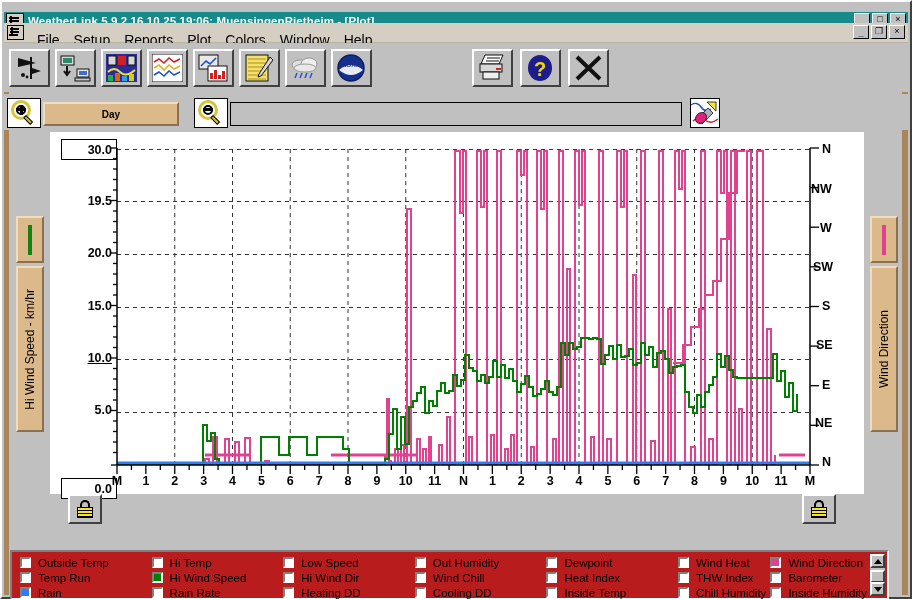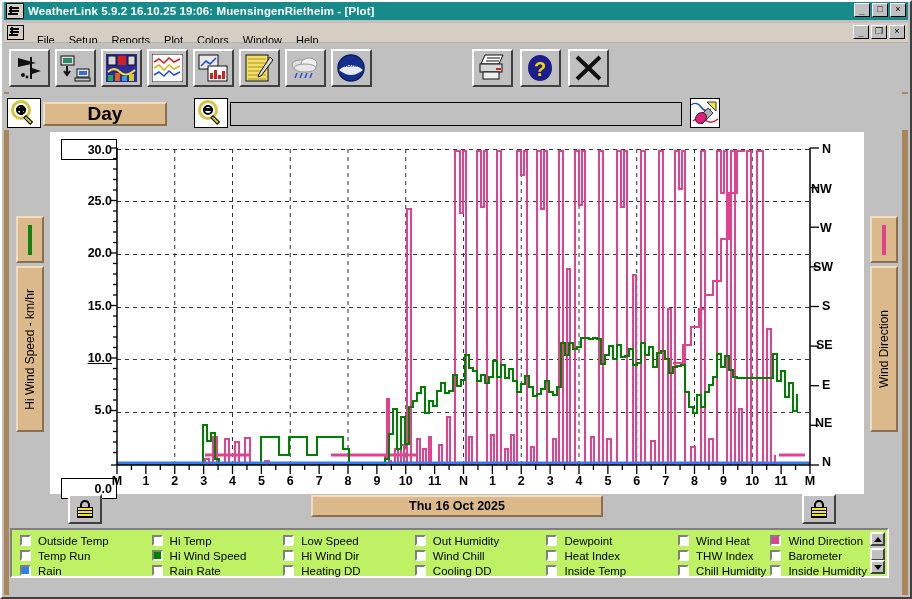--- a/index.html
+++ b/index.html
@@ -14,21 +14,21 @@
     position:relative;width:912px;height:599px;
     background:#c0c0c0;
     box-sizing:border-box;
     border:2px solid #c0c0c0;
     border-top-color:#ffffff;border-left-color:#ffffff;
     border-right-color:#404040;border-bottom-color:#404040;
   }
 
   
   #titlebar{
-    position:absolute;left:2px;top:0;width:904px;height:18px;
+    position:absolute;left:2px;top:10px;width:904px;height:18px;
     background:#178a8a;
     display:flex;align-items:center;
   }
   #titlebar .tb-icon{
     width:16px;height:14px;margin-left:2px;margin-right:4px;
     background:#d5cfc3;border:1px solid #000;
     position:relative;flex:none;
   }
   #titlebar .tb-icon:before{
     content:"";position:absolute;left:2px;top:3px;width:10px;height:2px;background:#000;
@@ -65,21 +65,21 @@
     background:#d5cfc3;border:1px solid #000;position:relative;flex:none;
   }
   #menubar .mdi-icon:before{
     content:"";position:absolute;left:2px;top:2px;width:9px;height:2px;background:#000;
     box-shadow:0 3px 0 0 #000, -1px 6px 0 0 #000;
   }
   #menubar .mdi-icon:after{
     content:"";position:absolute;left:3px;top:1px;width:2px;height:9px;background:#000;
   }
   .menu-item{
-    padding:1px 7px;color:#000;font-size:11px;cursor:default;white-space:nowrap;margin-top:15px;
+    padding:1px 7px;color:#000;font-size:14px;cursor:default;white-space:nowrap;margin-top:15px;
   }
   .menu-item .u{text-decoration:underline;}
   .mdi-winbtns{position:absolute;right:3px;top:2px;display:flex;gap:2px;}
 
   
   #toolbar{
     position:absolute;left:2px;top:41px;width:904px;height:49px;
     background:#c0c0c0;
     display:flex;align-items:center;
   }
@@ -116,27 +116,27 @@
   }
   .mag .sign{
     position:absolute;left:5px;top:8px;width:10px;height:3px;background:#000;
   }
   .mag .sign.v{left:8.5px;top:4.5px;width:3px;height:10px;}
   .mag .handle{
     position:absolute;left:15px;top:15px;width:10px;height:4px;background:#d8c43c;
     border:1px solid #000;transform:rotate(45deg);transform-origin:0 0;box-sizing:border-box;
   }
   #zoom-label{
-    position:absolute;left:41px;top:100px;width:124px;height:24px;
+    position:absolute;left:41px;top:100px;width:136px;height:24px;
     background:#dcb98b;box-sizing:border-box;
     border:2px solid #dcb98b;
     border-top-color:#f0dcc0;border-left-color:#f0dcc0;
     border-right-color:#8a7050;border-bottom-color:#8a7050;
     display:flex;align-items:center;justify-content:center;
-    font-weight:bold;font-size:19px;color:#000;
+    font-weight:bold;font-size:10px;color:#000;
   }
   #zoom-range{
     position:absolute;left:228px;top:100px;width:452px;height:24px;
     background:#c0c0c0;box-sizing:border-box;
     border:1px solid #000;
   }
   #palette-btn{
     position:absolute;left:688px;top:96px;width:30px;height:30px;
     background:#ffffff;box-sizing:border-box;border:1px solid #000;
     overflow:hidden;
@@ -217,22 +217,22 @@
     background:#dcb98b;box-sizing:border-box;
     border:2px solid #dcb98b;
     border-top-color:#f0dcc0;border-left-color:#f0dcc0;
     border-right-color:#8a7050;border-bottom-color:#8a7050;
     display:flex;align-items:center;justify-content:center;
     font-weight:bold;font-size:12.5px;color:#000;
   }
 
   
   #legend{
-    position:absolute;left:8px;top:526px;width:879px;height:50px;
-    background:#bef264;box-sizing:border-box;
+    position:absolute;left:8px;top:548px;width:879px;height:50px;
+    background:#b91c1c;box-sizing:border-box;
     border:2px solid #808080;
     border-right-color:#ffffff;border-bottom-color:#ffffff;
   }
   #legend-grid{
     position:absolute;left:4px;top:3px;right:20px;bottom:2px;
     display:grid;grid-template-columns:repeat(5,1fr);
     grid-auto-flow:column;grid-template-rows:repeat(3,15px);
     column-gap:0;row-gap:0;
   }
   .lgitem{display:flex;align-items:center;gap:7px;padding-left:4px;}
@@ -519,21 +519,21 @@
     <span>Wind Direction</span>
   </div>
 
   <div class="axis-box" style="left:59px;top:137px;width:56px;height:21px;">
     <span>30.0</span>
   </div>
   <div class="axis-box" style="left:59px;top:476px;width:56px;height:21px;">
     <span>0.0</span>
   </div>
 
-  <div class="ytick-label" style="left:62px;top:192px;">25.0</div>
+  <div class="ytick-label" style="left:62px;top:192px;">19.5</div>
   <div class="ytick-label" style="left:62px;top:244px;">20.0</div>
   <div class="ytick-label" style="left:62px;top:297px;">15.0</div>
   <div class="ytick-label" style="left:62px;top:349px;text-decoration:underline;">10.0</div>
   <div class="ytick-label" style="left:62px;top:401px;">5.0</div>
 
   <div class="rtick-label" style="left:820px;top:140px;">N</div>
   <div class="rtick-label" style="left:809px;top:180px;">NW</div>
   <div class="rtick-label" style="left:818px;top:219px;">W</div>
   <div class="rtick-label" style="left:811px;top:258px;">SW</div>
   <div class="rtick-label" style="left:820px;top:297px;">S</div>
@@ -783,21 +783,20 @@
       <div class="xtick-label" style="left: 768.125px; top: 472px;">11</div>
       <div class="xtick-label" style="left: 797px; top: 472px;">M</div>
     </div>
 
   <div class="lockbtn" style="left:66px;top:492px;">
     <div class="lock">
         <div class="shackle"></div>
         <div class="body"></div>
       </div>
   </div>
-  <div id="date-label">Thu 16 Oct 2025</div>
   <div class="lockbtn" style="left:800px;top:492px;">
     <div class="lock">
         <div class="shackle"></div>
         <div class="body"></div>
       </div>
   </div>
 
   <div id="legend">
     <div id="legend-grid">
         <div class="lgitem">

